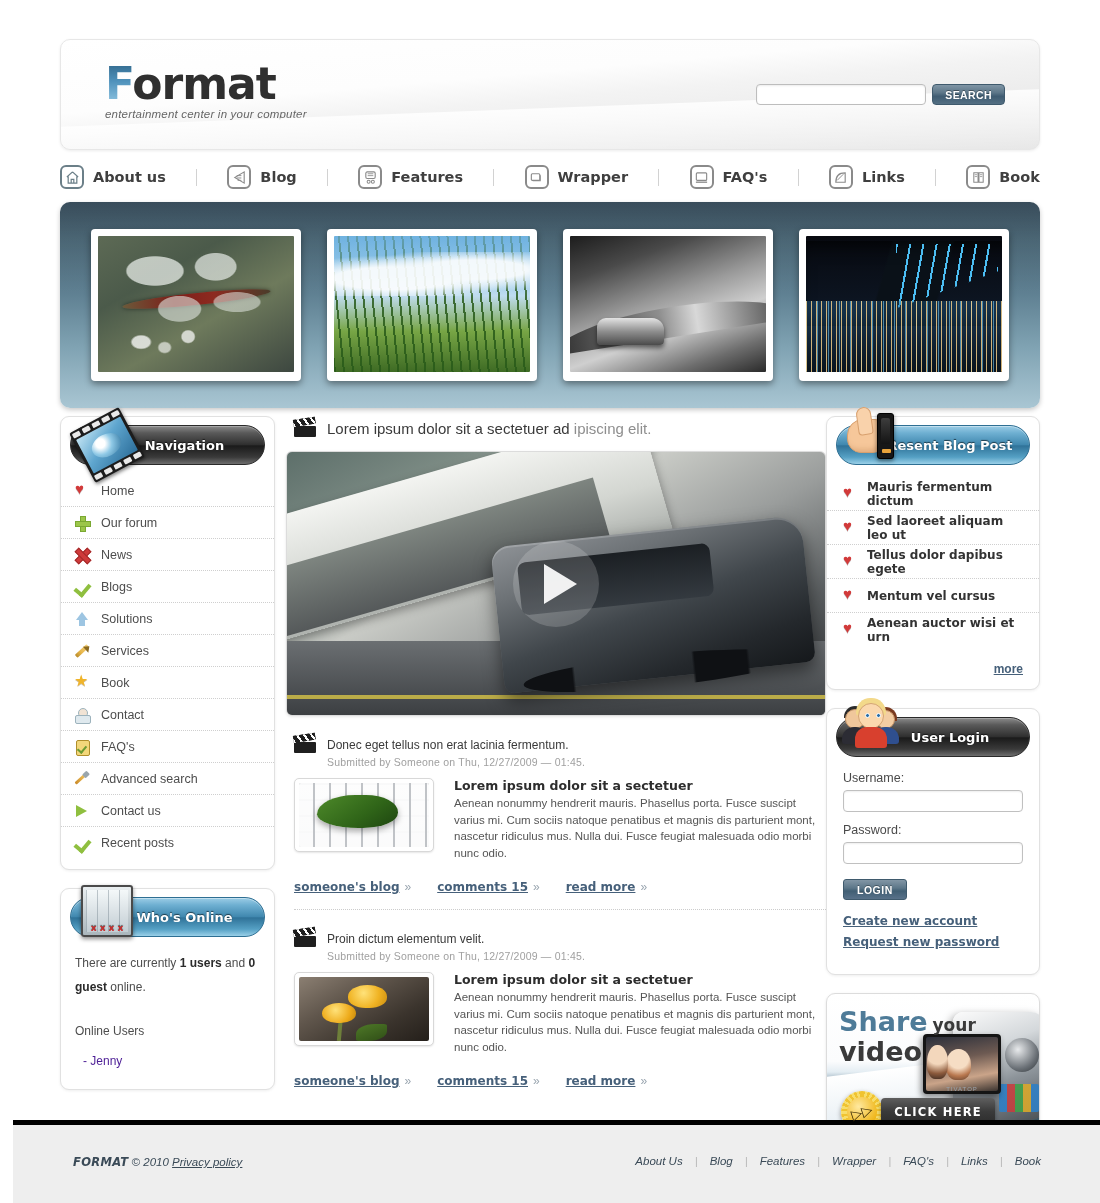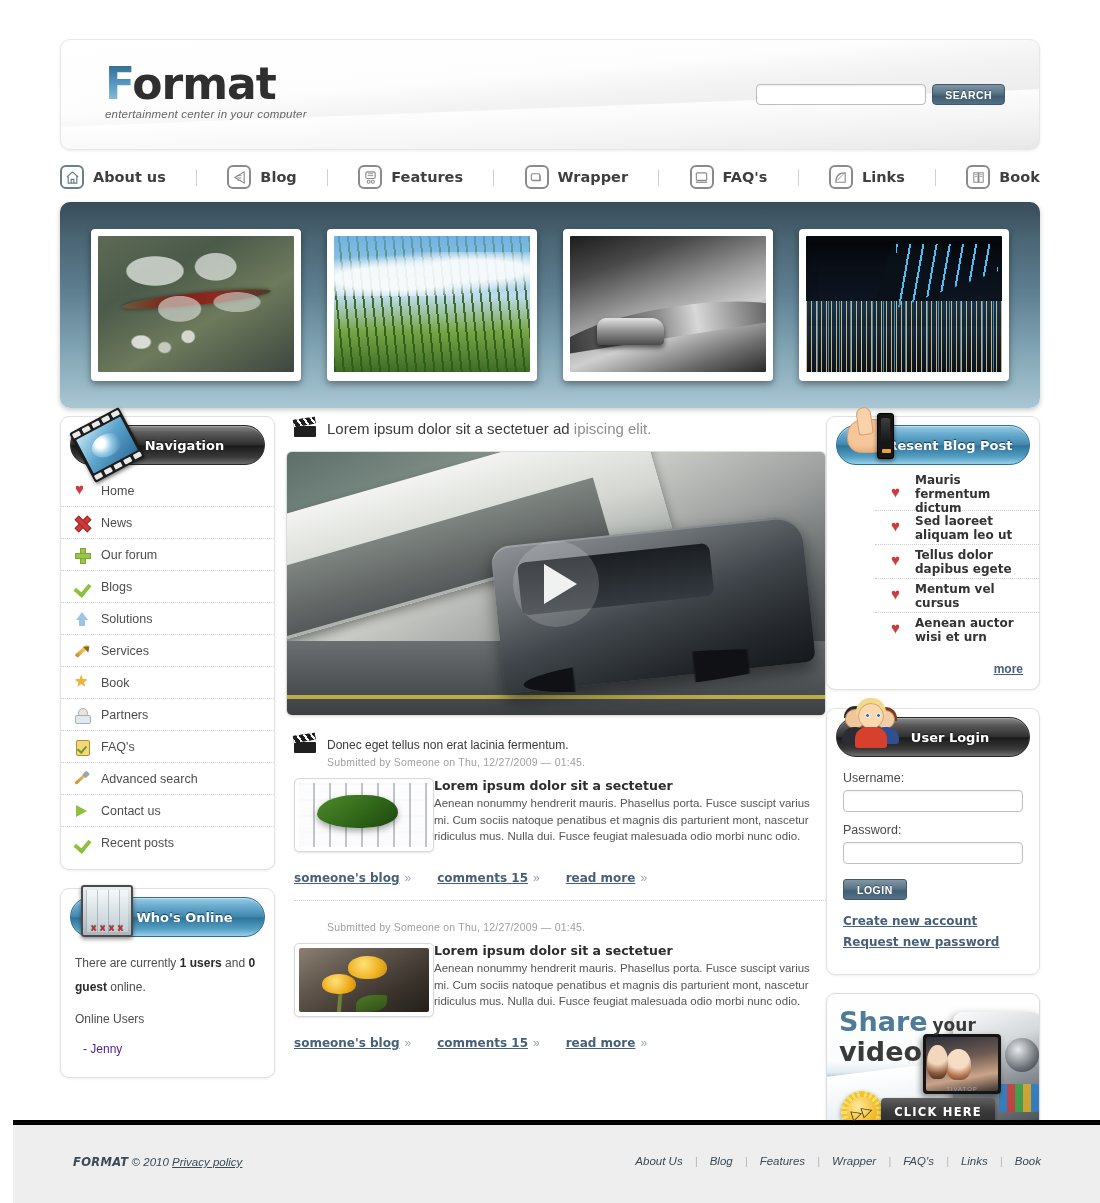--- a/index.html
+++ b/index.html
@@ -247,21 +247,21 @@
   .ico-driver:before{content:""; position:absolute; left:-1px; top:6px; width:12px; height:3px;
     background:linear-gradient(90deg,#c98a2a,#f0bf56); transform:rotate(-42deg); border-radius:1px;}
   .ico-driver:after{content:""; position:absolute; left:8px; top:0px; width:6px; height:5px;
     background:#9aa6ad; transform:rotate(-42deg); border-radius:1px;}
   .ico-play:before{content:""; position:absolute; left:1px; top:1px; width:0; height:0;
     border-top:6px solid transparent; border-bottom:6px solid transparent; border-left:11px solid #8fbf3f;}
 
   
   .wo-body { padding:14px 14px 16px 14px; font-size:12px; color:#4d4d4d; line-height:24px; }
   .wo-body b { color:#2b2b2b; }
-  .wo-title { margin-top:8px; color:#4d4d4d; }
+  .wo-title { margin-top:20px; color:#4d4d4d; }
   .wo-user  { margin-top:6px; color:#4c1d95; padding-left:8px; }
 
   
   .mid-head { display:flex; align-items:center; gap:11px; padding:4px 0 0 8px; }
   .clap { width:22px; height:17px; position:relative; flex:0 0 22px; }
   .clap-b { position:absolute; left:0; bottom:0; width:22px; height:11px; background:#1f1f1f; border-radius:1px;}
   .clap-t { position:absolute; left:0; top:0; width:22px; height:7px; background:#1f1f1f; transform:rotate(-9deg); transform-origin:left bottom;}
   .clap-t:after{content:""; position:absolute; inset:0;
     background:repeating-linear-gradient(64deg,#fff 0 2px, #1f1f1f 2px 6px);}
   .mid-head-text { font-size:15px; color:#3a3a3a; }
@@ -293,21 +293,21 @@
     position:absolute; left:50%; top:50%; width:86px; height:86px; margin:-43px 0 0 -43px;
     border-radius:50%; background:rgba(255,255,255,.17); display:flex; align-items:center; justify-content:center;
   }
   .play:after{content:""; width:0;height:0; border-top:20px solid transparent; border-bottom:20px solid transparent;
     border-left:33px solid rgba(255,255,255,.92); margin-left:8px;}
 
   .article { margin-top:20px; }
   .art-head { display:flex; align-items:center; gap:11px; padding-left:8px;}
   .art-title { font-size:12px; color:#3a3a3a; }
   .art-sub { font-size:10.5px; color:#a0a0a0; margin:3px 0 0 41px; letter-spacing:.2px; }
-  .art-body { display:flex; gap:0; margin-top:10px; padding-left:8px; }
+  .art-body { display:flex; gap:20px; margin-top:10px; padding-left:8px; }
   .art-thumb { width:140px; height:74px; flex:0 0 140px; background:#fff; border:1px solid #d8d8d8;
     border-radius:5px; padding:4px; box-shadow:0 1px 2px rgba(0,0,0,.1);}
   .art-thumb .inner { width:100%; height:100%; border-radius:2px; overflow:hidden; position:relative;}
   .ph-lizard{background:linear-gradient(180deg,#e9eaec 0%, #d5d7da 100%);}
   .ph-lizard:before{content:""; position:absolute; inset:0;
     background:repeating-linear-gradient(90deg, rgba(255,255,255,.9) 0 14px, #c0c3c7 14px 16px),
                repeating-linear-gradient(0deg, rgba(255,255,255,0) 0 14px, #c0c3c7 14px 16px);}
   .ph-lizard:after{content:""; position:absolute; left:14%; top:18%; width:62%; height:52%;
     background:linear-gradient(145deg,#4e8a2a,#2f6418 60%, #1d4410);
     border-radius:48% 40% 44% 52% / 58% 52% 46% 42%; box-shadow:0 3px 6px rgba(0,0,0,.35);}
@@ -324,21 +324,21 @@
 
   .art-text { flex:1; }
   .art-lead { font-size:12.5px; font-weight:bold; color:#2d2d2d; margin-bottom:2px; font-family:"DejaVu Sans", sans-serif;}
   .art-p { font-size:11.5px; color:#555; line-height:16.5px; }
   .art-links { display:flex; gap:26px; margin:16px 0 0 8px; padding-bottom:14px; border-bottom:1px dotted #cccccc; }
   .art-links.last { border-bottom:none; }
   .alink { font-size:12px; font-weight:bold; color:#46607a; text-decoration:underline; cursor:pointer; font-family:"DejaVu Sans", sans-serif;}
   .achev { color:#9aa6b0; font-size:12px; margin-left:5px; }
 
   
-  .rb-list { padding:12px 0 10px 8px;margin-left:40px; }
+  .rb-list { padding:12px 0 10px 0; }
   .rb-row { display:flex; align-items:center; gap:10px; height:34px; padding:0 12px 0 16px;
     border-bottom:1px dotted #cfcfcf; cursor:pointer;}
   .rb-row:last-child{border-bottom:none;}
   .rb-row .lbl{ font-size:12px; font-weight:bold; color:#333; font-family:"DejaVu Sans", sans-serif;}
   .rb-more { text-align:right; padding:2px 16px 12px 0; }
   .rb-more a { font-size:12px; color:#46607a; text-decoration:underline; font-weight:bold; cursor:pointer;}
 
   .login-body { padding:14px 16px 18px 16px; }
   .flabel { font-size:12.5px; color:#4a4a4a; margin-bottom:5px; }
   .finput { width:100%; height:22px; border:1px solid #c0c0c0; border-radius:4px; background:#fff;
@@ -547,46 +547,46 @@
             </span>
           </span>
           <span class="ptext">Navigation</span>
         </div>
         <div class="navlist">
           <div class="navrow">
               <span class="ico ico-heart"></span>
               <span class="lbl">Home</span>
             </div>
           <div class="navrow">
+              <span class="ico ico-plus"></span>
+              <span class="lbl">Our forum</span>
+            </div>
+          <div class="navrow">
               <span class="ico ico-x"></span>
               <span class="lbl">News</span>
             </div>
           <div class="navrow">
-              <span class="ico ico-plus"></span>
-              <span class="lbl">Our forum</span>
-            </div>
-          <div class="navrow">
               <span class="ico ico-check"></span>
               <span class="lbl">Blogs</span>
             </div>
           <div class="navrow">
               <span class="ico ico-uparrow"></span>
               <span class="lbl">Solutions</span>
             </div>
           <div class="navrow">
               <span class="ico ico-pencil"></span>
               <span class="lbl">Services</span>
             </div>
           <div class="navrow">
               <span class="ico ico-star"></span>
               <span class="lbl">Book</span>
             </div>
           <div class="navrow">
               <span class="ico ico-user"></span>
-              <span class="lbl">Partners</span>
+              <span class="lbl">Contact</span>
             </div>
           <div class="navrow">
               <span class="ico ico-clip"></span>
               <span class="lbl">FAQ's</span>
             </div>
           <div class="navrow">
               <span class="ico ico-driver"></span>
               <span class="lbl">Advanced search</span>
             </div>
           <div class="navrow">
@@ -655,20 +655,27 @@
           </div>
         </div>
         <div class="art-links">
           <span><span class="alink">someone's blog</span><span class="achev">»</span></span>
           <span><span class="alink">comments 15</span><span class="achev">»</span></span>
           <span><span class="alink">read more</span><span class="achev">»</span></span>
         </div>
       </div>
 
       <div class="article">
+        <div class="art-head">
+          <span class="clap">
+              <span class="clap-b"></span>
+              <span class="clap-t"></span>
+            </span>
+          <span class="art-title">Proin dictum elementum velit.</span>
+        </div>
         <div class="art-sub">Submitted by Someone on Thu, 12/27/2009 — 01:45.</div>
         <div class="art-body">
           <div class="art-thumb">
             <div class="inner ph-tulip">
                 <span class="tulip-stem"></span>
                 <span class="tulip-leaf"></span>
               </div>
           </div>
           <div class="art-text">
             <div class="art-lead">Lorem ipsum dolor sit a sectetuer</div>

